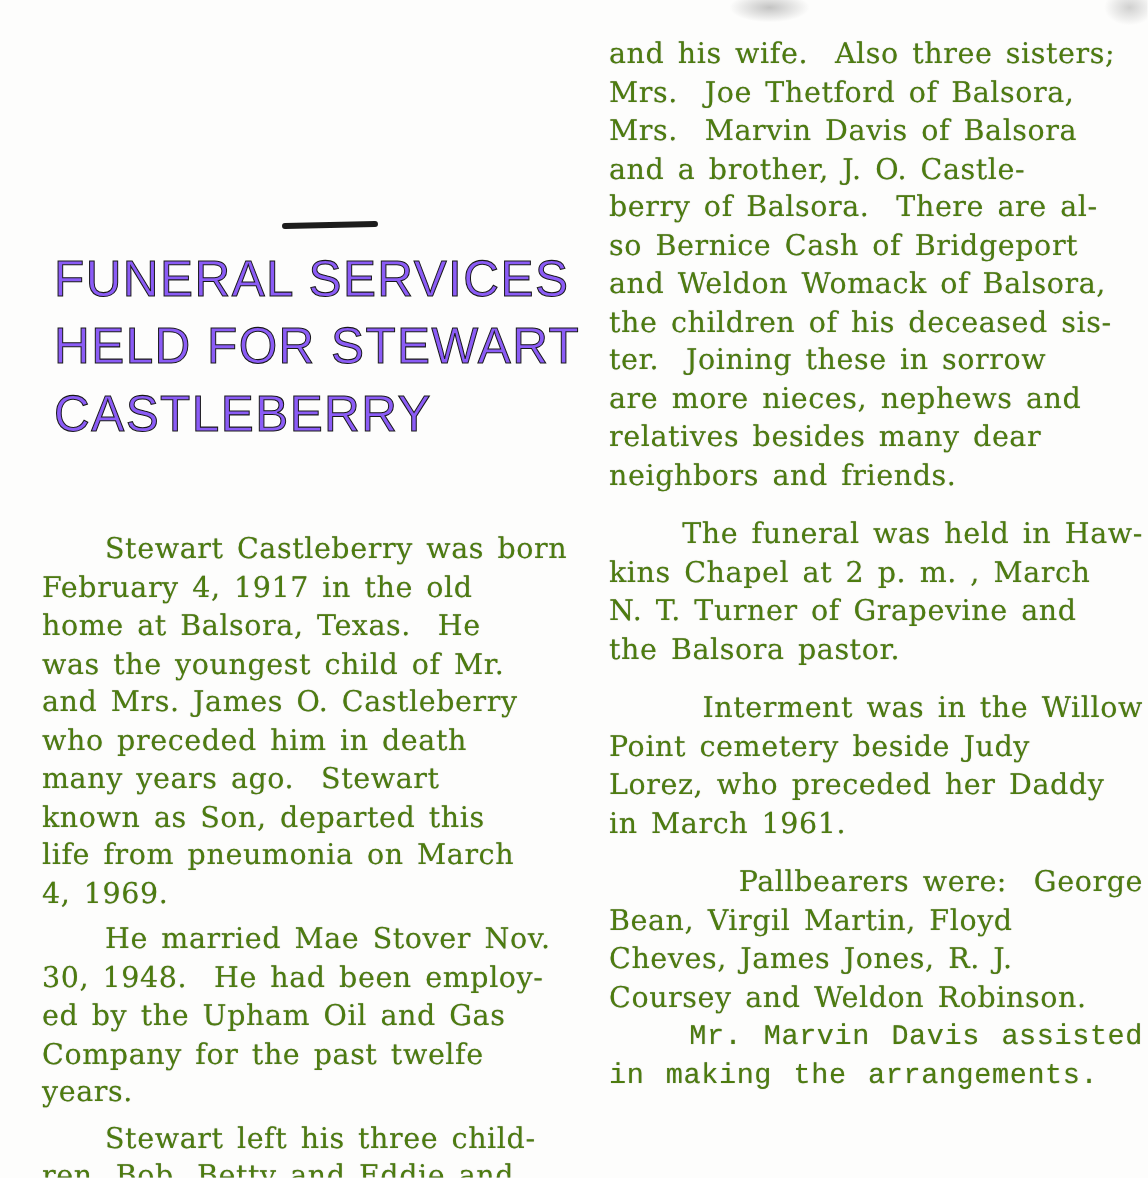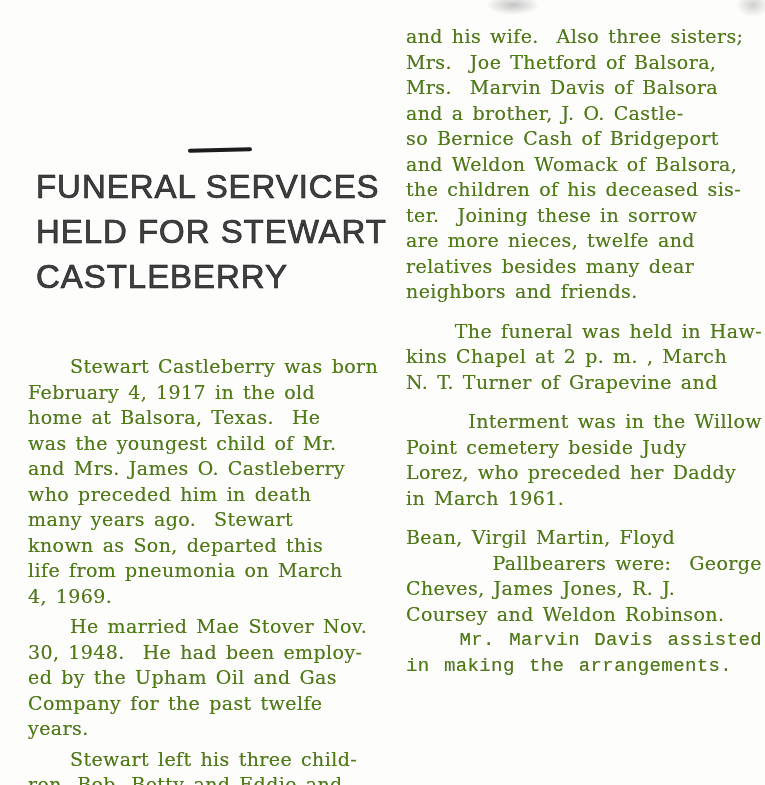--- a/index.html
+++ b/index.html
@@ -47,21 +47,21 @@
     border-radius: 2px;
     transform: rotate(-1.2deg);
   }
   .headline {
     margin: 12px 0 0 8px;
     font-family: "Liberation Sans", sans-serif;
     font-weight: 400;
     font-size: 34px;
     line-height: 45px;
     letter-spacing: 1px;
-    color: #404040;
+    color: #8b5cf6;
     -webkit-text-stroke: 0.7px #171717;
   }
   .headline .hline {
     display: block;
     white-space: pre;
     transform: scaleX(0.97);
     transform-origin: left center;
   }
 
   
@@ -140,42 +140,44 @@
         <span class="line">one daughter-in-law Sherry</span>
       </p>
     </div>
 
   <div class="body-text right-body">
       <p class="para">
         <span class="line">and his wife.  Also three sisters;</span>
         <span class="line">Mrs.  Joe Thetford of Balsora,</span>
         <span class="line">Mrs.  Marvin Davis of Balsora</span>
         <span class="line">and a brother, J. O. Castle-</span>
+        <span class="line">berry of Balsora.  There are al-</span>
         <span class="line">so Bernice Cash of Bridgeport</span>
         <span class="line">and Weldon Womack of Balsora,</span>
         <span class="line">the children of his deceased sis-</span>
         <span class="line">ter.  Joining these in sorrow</span>
-        <span class="line">are more nieces, twelfe and</span>
+        <span class="line">are more nieces, nephews and</span>
         <span class="line">relatives besides many dear</span>
         <span class="line">neighbors and friends.</span>
       </p>
       <p class="para">
         <span class="line first">The funeral was held in Haw-</span>
         <span class="line">kins Chapel at 2 p. m. , March</span>
         <span class="line">N. T. Turner of Grapevine and</span>
+        <span class="line">the Balsora pastor.</span>
       </p>
       <p class="para">
         <span class="line first">Interment was in the Willow</span>
         <span class="line">Point cemetery beside Judy</span>
         <span class="line">Lorez, who preceded her Daddy</span>
         <span class="line">in March 1961.</span>
       </p>
       <p class="para">
+        <span class="line first">Pallbearers were:  George</span>
         <span class="line">Bean, Virgil Martin, Floyd</span>
-        <span class="line first">Pallbearers were:  George</span>
         <span class="line">Cheves, James Jones, R. J.</span>
         <span class="line">Coursey and Weldon Robinson.</span>
       </p>
       <p class="para">
         <span class="line first">Mr. Marvin Davis assisted</span>
         <span class="line">in making the arrangements.</span>
       </p>
     </div>
 
 </div>

